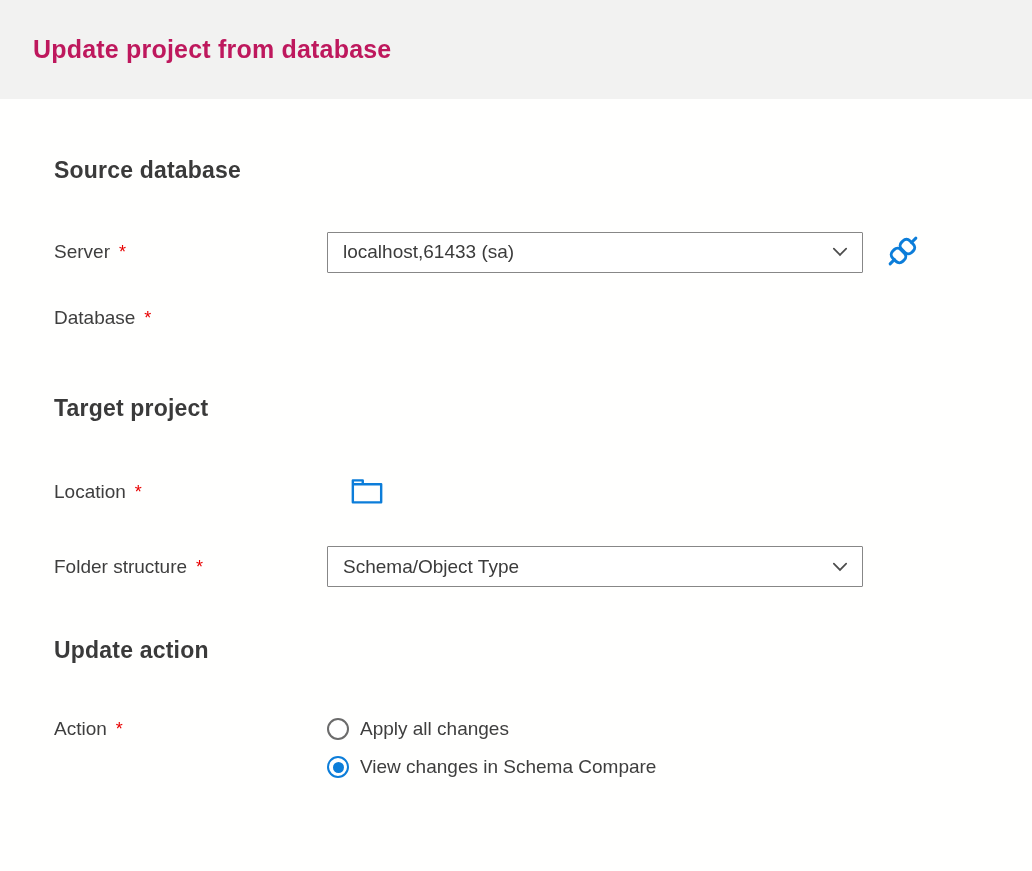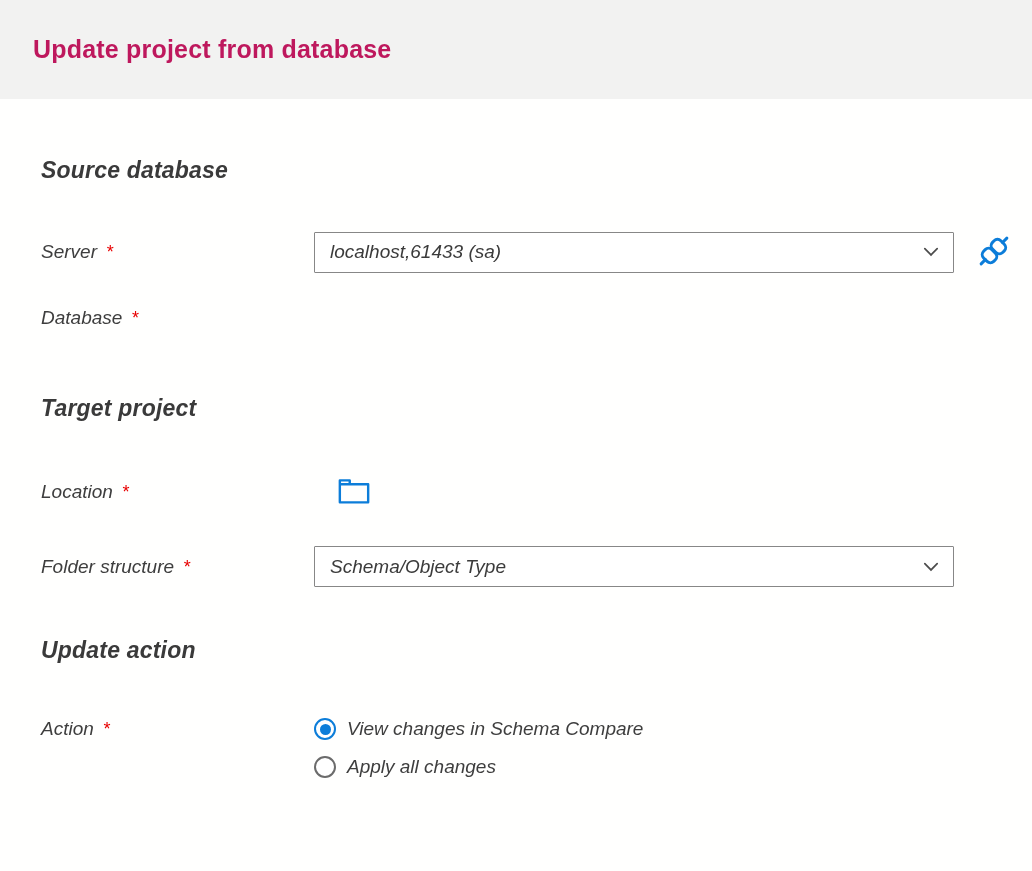--- a/index.html
+++ b/index.html
@@ -24,42 +24,42 @@
   }
   .titlebar{
     height:99px;
     background:var(--header-bg);
     display:flex;align-items:center;
     padding-left:33px;
   }
   .dialog-title{
     font-size:25px;font-weight:700;color:#be185d;letter-spacing:.2px;
   }
-  .content{padding:0 20px 0 41px;font-style:italic;}
+  .content{padding:0 20px 0 54px;}
   h2.section-title{
     font-size:23px;font-weight:700;color:var(--heading-text);letter-spacing:.2px;
   }
   h2.source{margin-top:58px;}
   h2.target{margin-top:66px;}
   h2.update{margin-top:50px;}
   .row{display:flex;align-items:center;gap:23px;}
   .row.server{margin-top:46px;}
   .row.database{margin-top:33px;}
   .row.location{margin-top:48px;}
   .row.folder{margin-top:32px;}
   .row.action{margin-top:53px;align-items:flex-start;}
   .label-col{
     flex:0 0 250px;width:250px;
     font-size:19px;color:var(--label-text);
     display:flex;align-items:baseline;
   }
   .req{color:var(--required);margin-left:9px;font-size:18px;line-height:1;}
   .control-col{display:flex;align-items:center;}
   .dropdown{
-    width:640px;height:41px;
+    width:536px;height:41px;
     border:1.5px solid var(--control-border);
     border-radius:1px;
     background:#fff;
     display:flex;align-items:center;
     padding:0 13px 0 15px;
     cursor:pointer;
   }
   .dd-value{
     flex:1 1 auto;
     font-size:19px;color:var(--value-text);
@@ -171,27 +171,27 @@
 
   <h2 class="section-title update">Update action</h2>
 
   <div class="row action">
     <div class="label-col">
       <span>Action</span>
       <span class="req">*</span>
     </div>
     <div class="radio-group">
       <label class="radio-option">
+        <span class="radio">
+            <span class="dot"></span>
+          </span>
+        <span class="radio-label">Apply all changes</span>
+      </label>
+      <label class="radio-option">
         <span class="radio selected">
             <span class="dot"></span>
           </span>
         <span class="radio-label">View changes in Schema Compare</span>
-      </label>
-      <label class="radio-option">
-        <span class="radio">
-            <span class="dot"></span>
-          </span>
-        <span class="radio-label">Apply all changes</span>
       </label>
     </div>
   </div>
 
 </main>
 
 </body></html>

